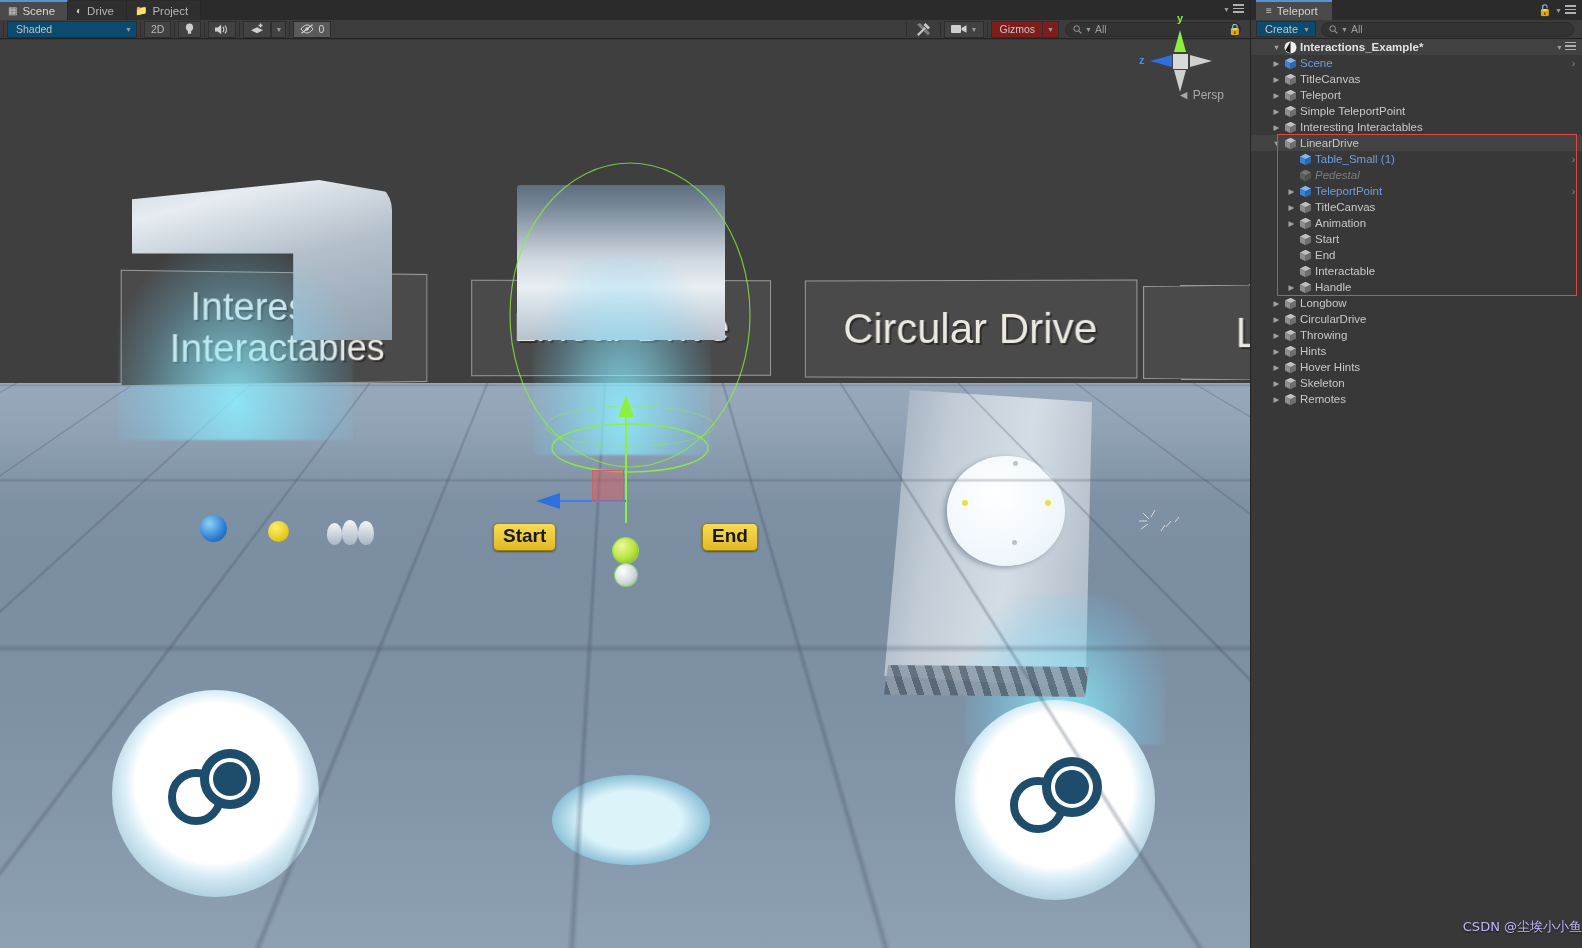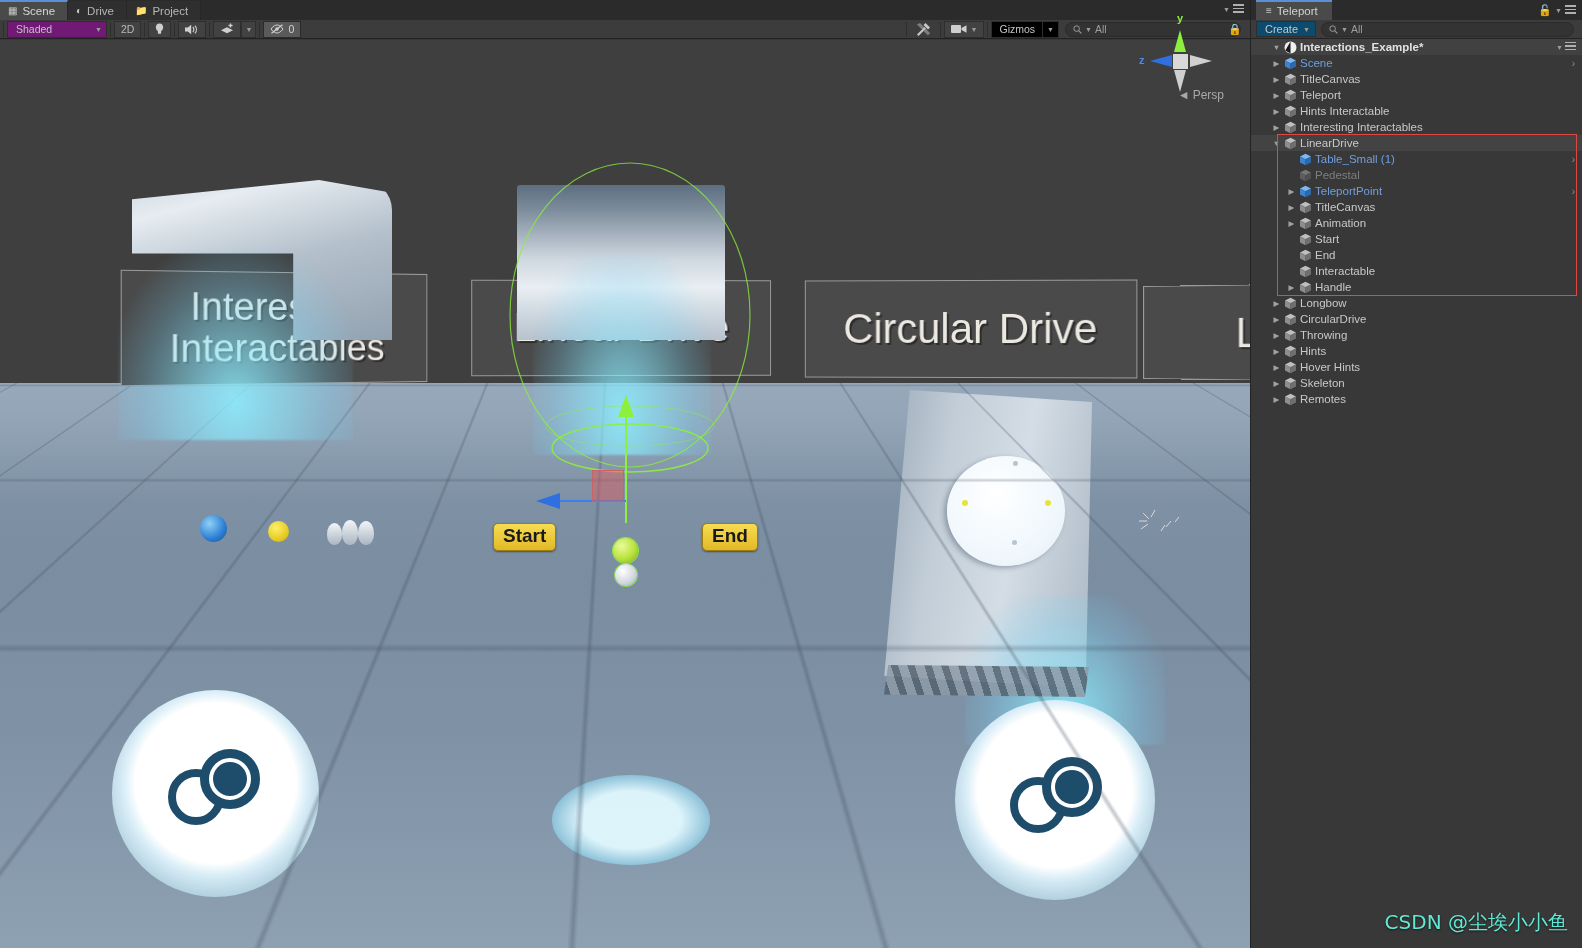--- a/index.html
+++ b/index.html
@@ -43,35 +43,35 @@
     display: flex; align-items: center;
   }
   .tb-btn {
     height: 17px; margin: 0 0 0 0; padding: 0 6px;
     display: flex; align-items: center; justify-content: center; gap: 4px;
     background: #424242; border: 1px solid #2e2e2e;
     color: #b9b9b9; font-size: 10.5px; line-height: 1;
   }
   .tb-btn.pressed { background: #5a5a5a; border-color: #2b2b2b; color: #d2d2d2; }
   .tb-dd {
-    height: 17px; width: 100px; padding: 0 4px 0 8px;
+    height: 17px; width: 130px; padding: 0 4px 0 8px;
     display: flex; align-items: center; justify-content: space-between;
-    background: #701a75; border: 1px solid #2e2e2e; color: #c2c2c2; font-size: 10.5px;
+    background: #0c4a6e; border: 1px solid #2e2e2e; color: #c2c2c2; font-size: 10.5px;
   }
   .tb-sep { width: 1px; height: 15px; background: #2e2e2e; margin: 0 3px; }
   .caret { font-size: 7px; color: #9a9a9a; }
   .tb-spacer { flex: 1; }
   .tb-search {
     height: 15px; width: 176px; border-radius: 8px; background: #333333;
     border: 1px solid #2a2a2a; display: flex; align-items: center;
     gap: 3px; padding: 0 7px; color: #9d9d9d; font-size: 10.5px;
   }
   .tb-gizmos {
     height: 17px; display: flex; align-items: stretch;
-    border: 1px solid #2e2e2e; background: #000000; text-align: right;
+    border: 1px solid #2e2e2e; background: #7f1d1d; text-align: right;
   }
   .tb-gizmos > span:first-child { padding: 0 7px; display: flex; align-items: center; font-size: 10.5px; color: #c6c6c6;}
   .tb-gizmos > span:last-child { padding: 0 4px; display: flex; align-items: center; border-left: 1px solid #2e2e2e; }
 
   
   .panel-menu {
     position: absolute; right: 6px; top: 4px;
     display: flex; align-items: center; gap: 3px;
   }
   .hamburger { display: inline-block; width: 11px; }
@@ -233,22 +233,22 @@
   .blue-name { color:#6f9fe0; }
   .dim-name  { color:#7e7e7e; }
   
   #hier-redbox {
     position:absolute; left: 1277px; top: 132px; width: 300px; height: 160px;
     border: 1px solid #e0473e; pointer-events:none;
   }
 
   
   #watermark {
-    position:absolute; right: 14px; bottom: 12px;
-    color:#5eead4; font-size:20px;
+    position:absolute; right: 0; bottom: 12px;
+    color:#c4b5fd; font-size:13px;
     font-family: "DejaVu Sans", sans-serif;
     text-shadow: 0 1px 2px rgba(0,0,0,.6);
   }
   .lock-glyph { font-size: 11px; color:#a8a8a8; }
 </style>
 </head>
 <body>
 
 <div id="root">
 
@@ -586,21 +586,21 @@
           </div>
           <div class="h-row" style="padding-left: 19px;">
             <span class="tw">▶</span>
             <span class="gobj-ico">
               <svg width="13" height="13" viewBox="0 0 13 13">
                 <path d="M6.5 0.7 L12 3.5 L6.5 6.3 L1 3.5 Z" fill="#bfbfbf"></path>
                 <path d="M1 3.5 L6.5 6.3 L6.5 12.2 L1 9.4 Z" fill="#8e8e8e"></path>
                 <path d="M12 3.5 L6.5 6.3 L6.5 12.2 L12 9.4 Z" fill="#6f6f6f"></path>
               </svg>
             </span>
-            <span class="lbl">Hints Interactable</span>
+            <span class="lbl">Simple TeleportPoint</span>
           </div>
           <div class="h-row" style="padding-left: 19px;">
             <span class="tw">▶</span>
             <span class="gobj-ico">
               <svg width="13" height="13" viewBox="0 0 13 13">
                 <path d="M6.5 0.7 L12 3.5 L6.5 6.3 L1 3.5 Z" fill="#bfbfbf"></path>
                 <path d="M1 3.5 L6.5 6.3 L6.5 12.2 L1 9.4 Z" fill="#8e8e8e"></path>
                 <path d="M12 3.5 L6.5 6.3 L6.5 12.2 L12 9.4 Z" fill="#6f6f6f"></path>
               </svg>
             </span>
@@ -622,21 +622,21 @@
             <span class="gobj-ico">
               <svg width="13" height="13" viewBox="0 0 13 13">
                 <path d="M6.5 0.7 L12 3.5 L6.5 6.3 L1 3.5 Z" fill="#7fb8ef"></path>
                 <path d="M1 3.5 L6.5 6.3 L6.5 12.2 L1 9.4 Z" fill="#3f82cf"></path>
                 <path d="M12 3.5 L6.5 6.3 L6.5 12.2 L12 9.4 Z" fill="#2e68ad"></path>
               </svg>
             </span>
             <span class="lbl blue-name">Table_Small (1)</span>
             <span class="chev">›</span>
           </div>
-          <div class="h-row" style="padding-left: 34px;">
+          <div class="h-row" style="padding-left: 34px; font-style: italic;">
             <span class="tw"></span>
             <span class="gobj-ico" style="opacity: 0.45;">
               <svg width="13" height="13" viewBox="0 0 13 13">
                 <path d="M6.5 0.7 L12 3.5 L6.5 6.3 L1 3.5 Z" fill="#bfbfbf"></path>
                 <path d="M1 3.5 L6.5 6.3 L6.5 12.2 L1 9.4 Z" fill="#8e8e8e"></path>
                 <path d="M12 3.5 L6.5 6.3 L6.5 12.2 L12 9.4 Z" fill="#6f6f6f"></path>
               </svg>
             </span>
             <span class="lbl dim-name">Pedestal</span>
           </div>

